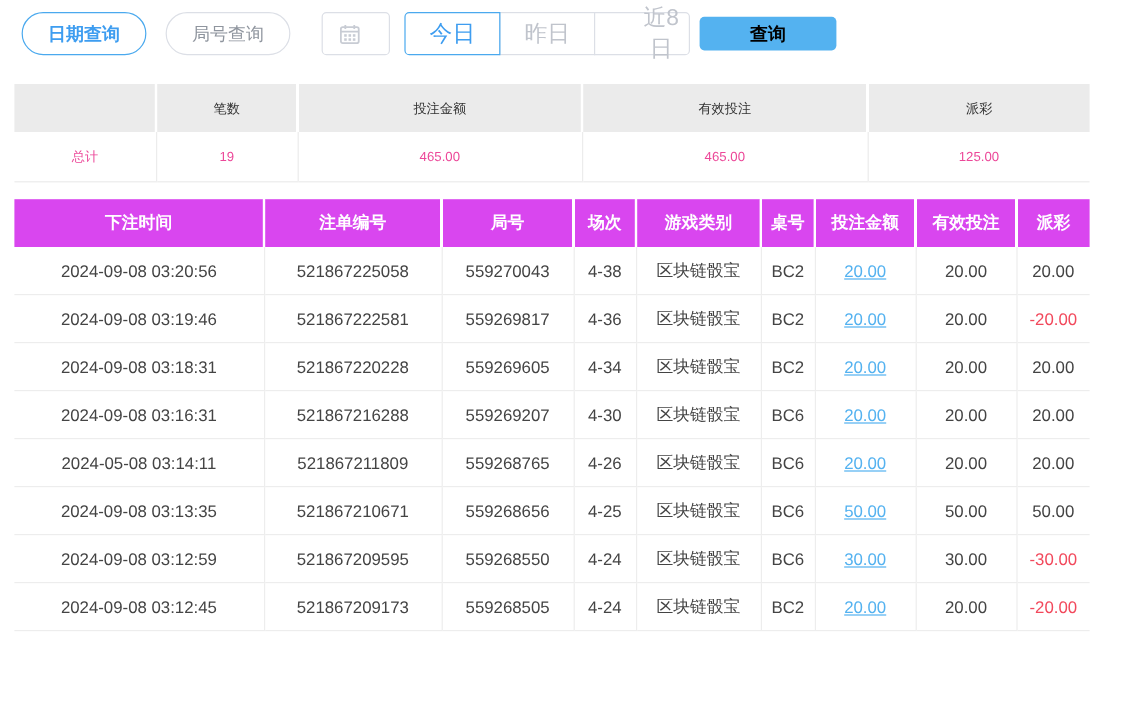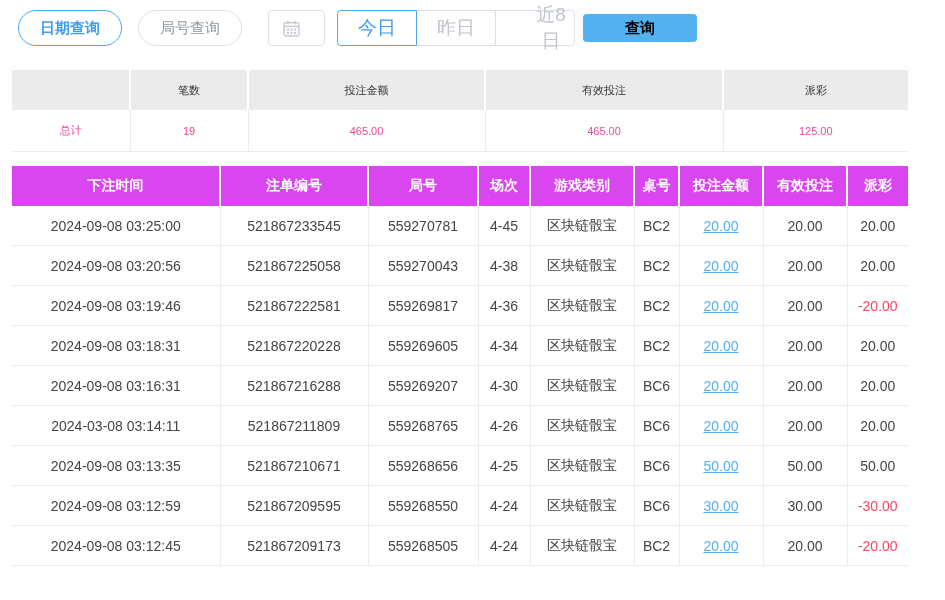--- a/index.html
+++ b/index.html
@@ -119,31 +119,20 @@
       <th>场次</th>
       <th>游戏类别</th>
       <th>桌号</th>
       <th>投注金额</th>
       <th>有效投注</th>
       <th>派彩</th>
     </tr>
   </thead>
   <tbody>
       <tr>
-    <td>2024-09-08 03:25:00</td>
-    <td>521867233545</td>
-    <td>559270781</td>
-    <td>4-45</td>
-    <td>区块链骰宝</td>
-    <td>BC2</td>
-    <td><a class="amount-link">20.00</a></td>
-    <td>20.00</td>
-    <td class="payout">20.00</td>
-  </tr>
-      <tr>
     <td>2024-09-08 03:20:56</td>
     <td>521867225058</td>
     <td>559270043</td>
     <td>4-38</td>
     <td>区块链骰宝</td>
     <td>BC2</td>
     <td><a class="amount-link">20.00</a></td>
     <td>20.00</td>
     <td class="payout">20.00</td>
   </tr>
@@ -174,21 +163,21 @@
     <td>521867216288</td>
     <td>559269207</td>
     <td>4-30</td>
     <td>区块链骰宝</td>
     <td>BC6</td>
     <td><a class="amount-link">20.00</a></td>
     <td>20.00</td>
     <td class="payout">20.00</td>
   </tr>
       <tr>
-    <td>2024-03-08 03:14:11</td>
+    <td>2024-05-08 03:14:11</td>
     <td>521867211809</td>
     <td>559268765</td>
     <td>4-26</td>
     <td>区块链骰宝</td>
     <td>BC6</td>
     <td><a class="amount-link">20.00</a></td>
     <td>20.00</td>
     <td class="payout">20.00</td>
   </tr>
       <tr>

